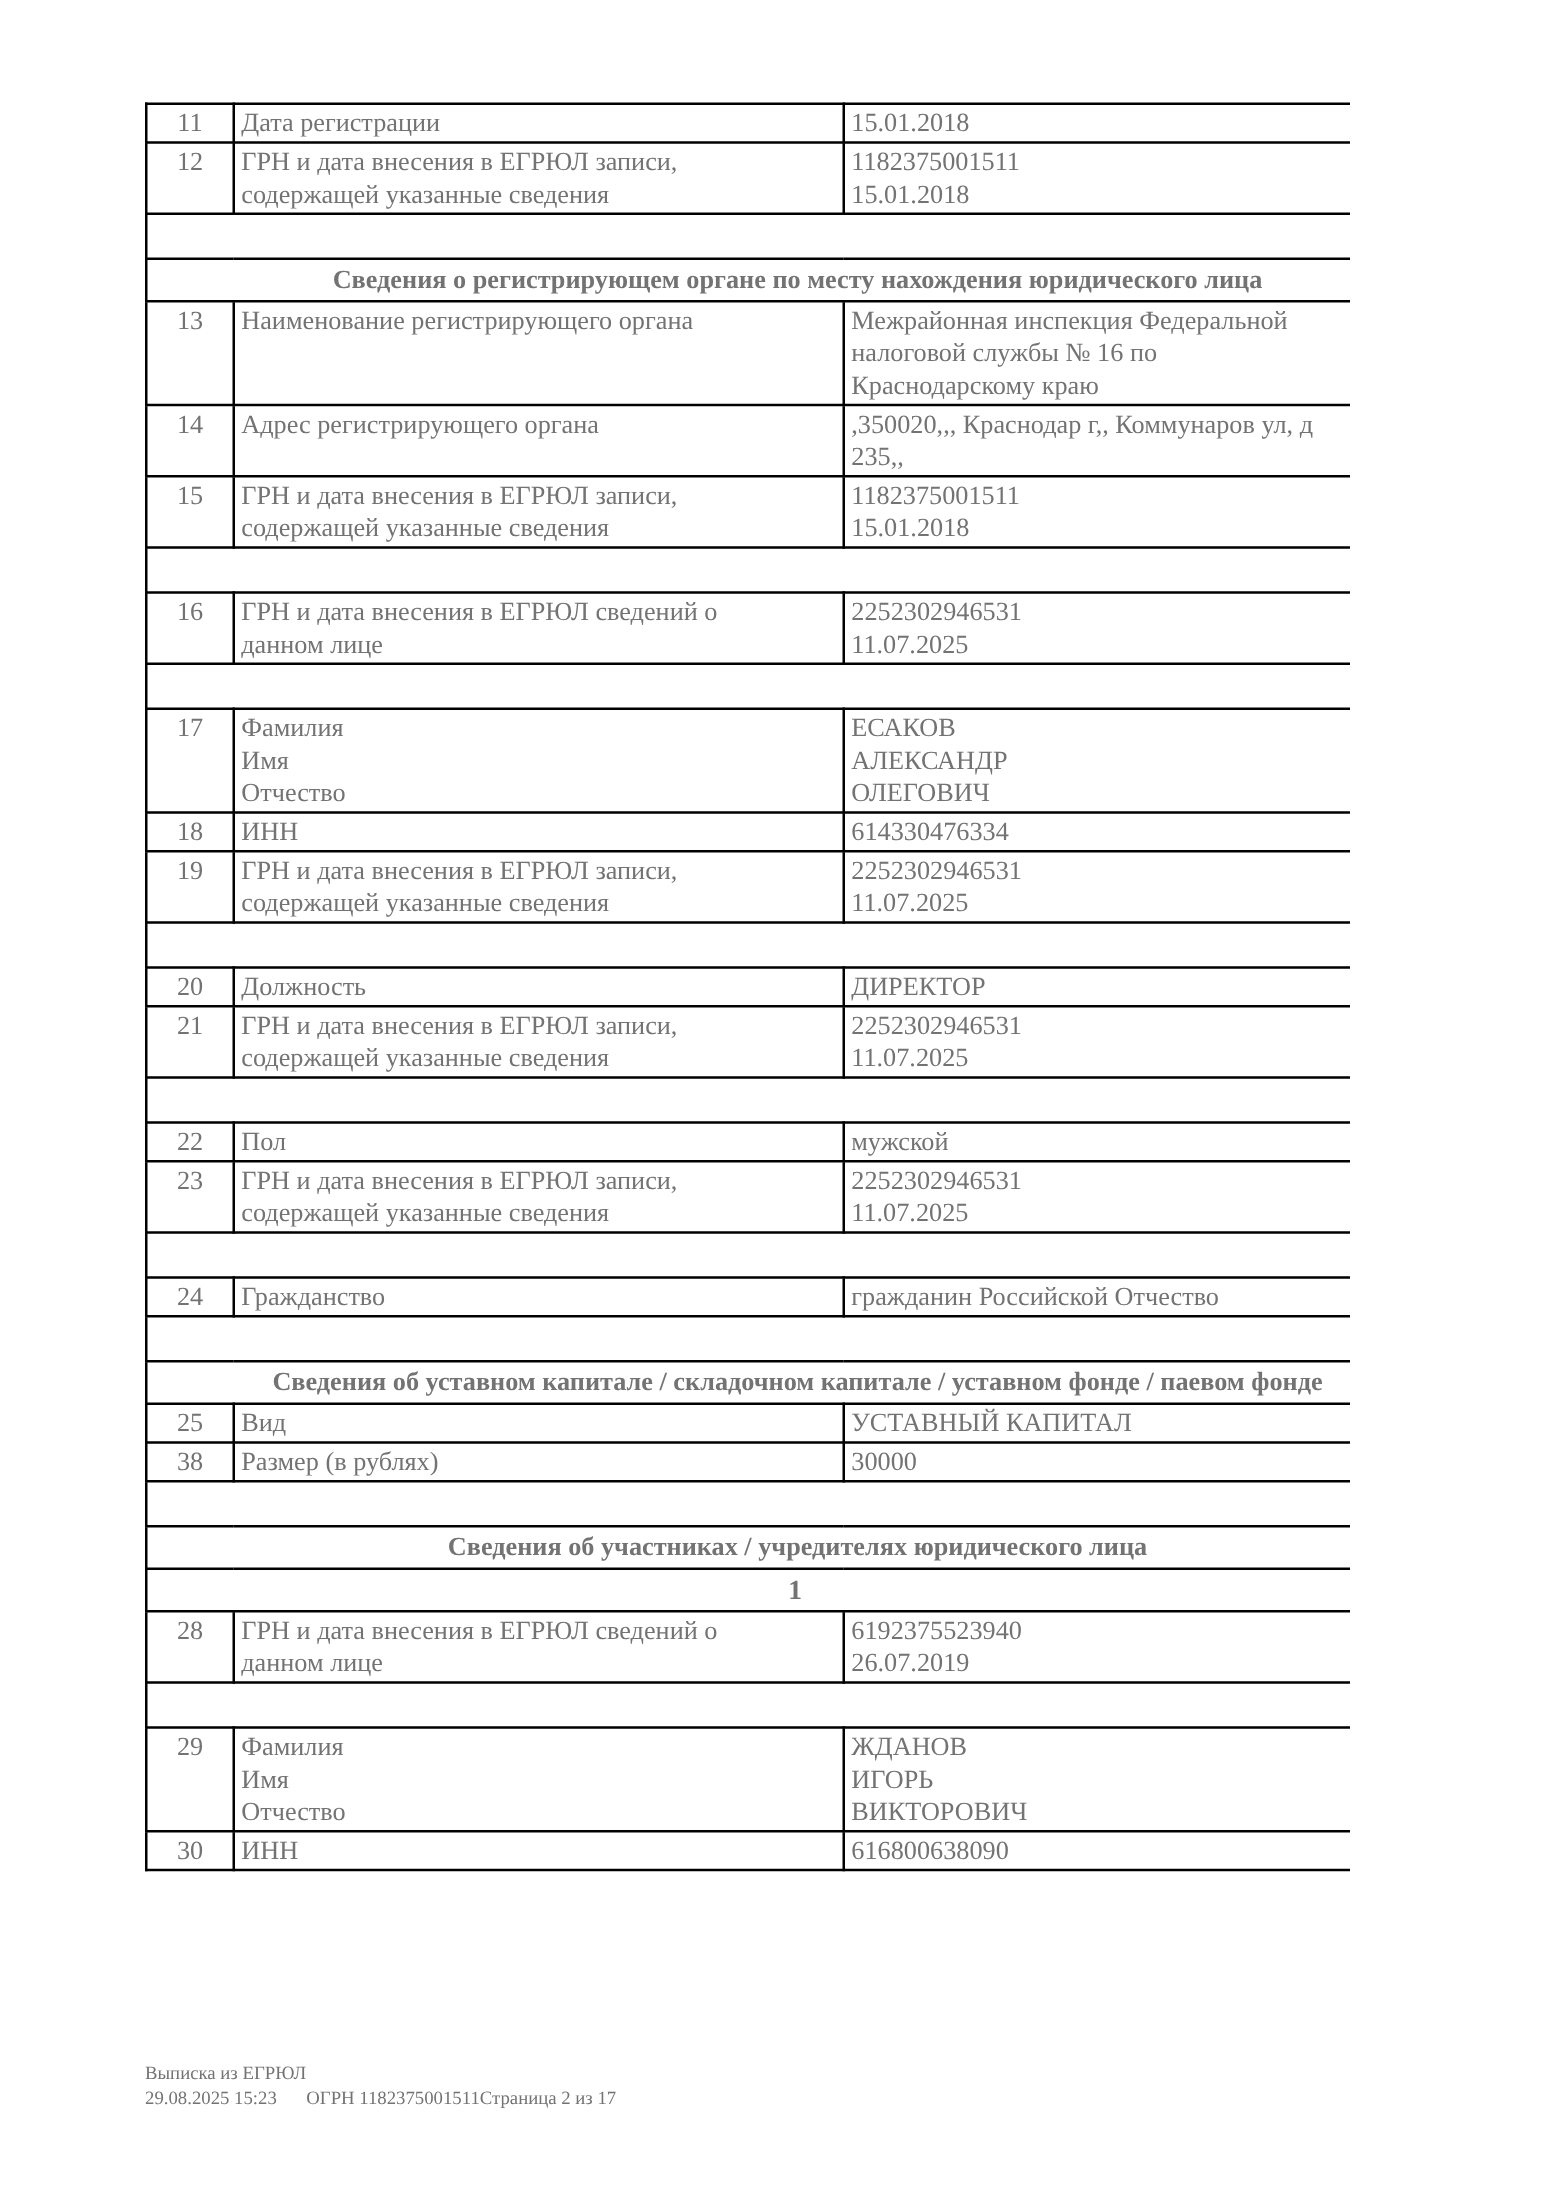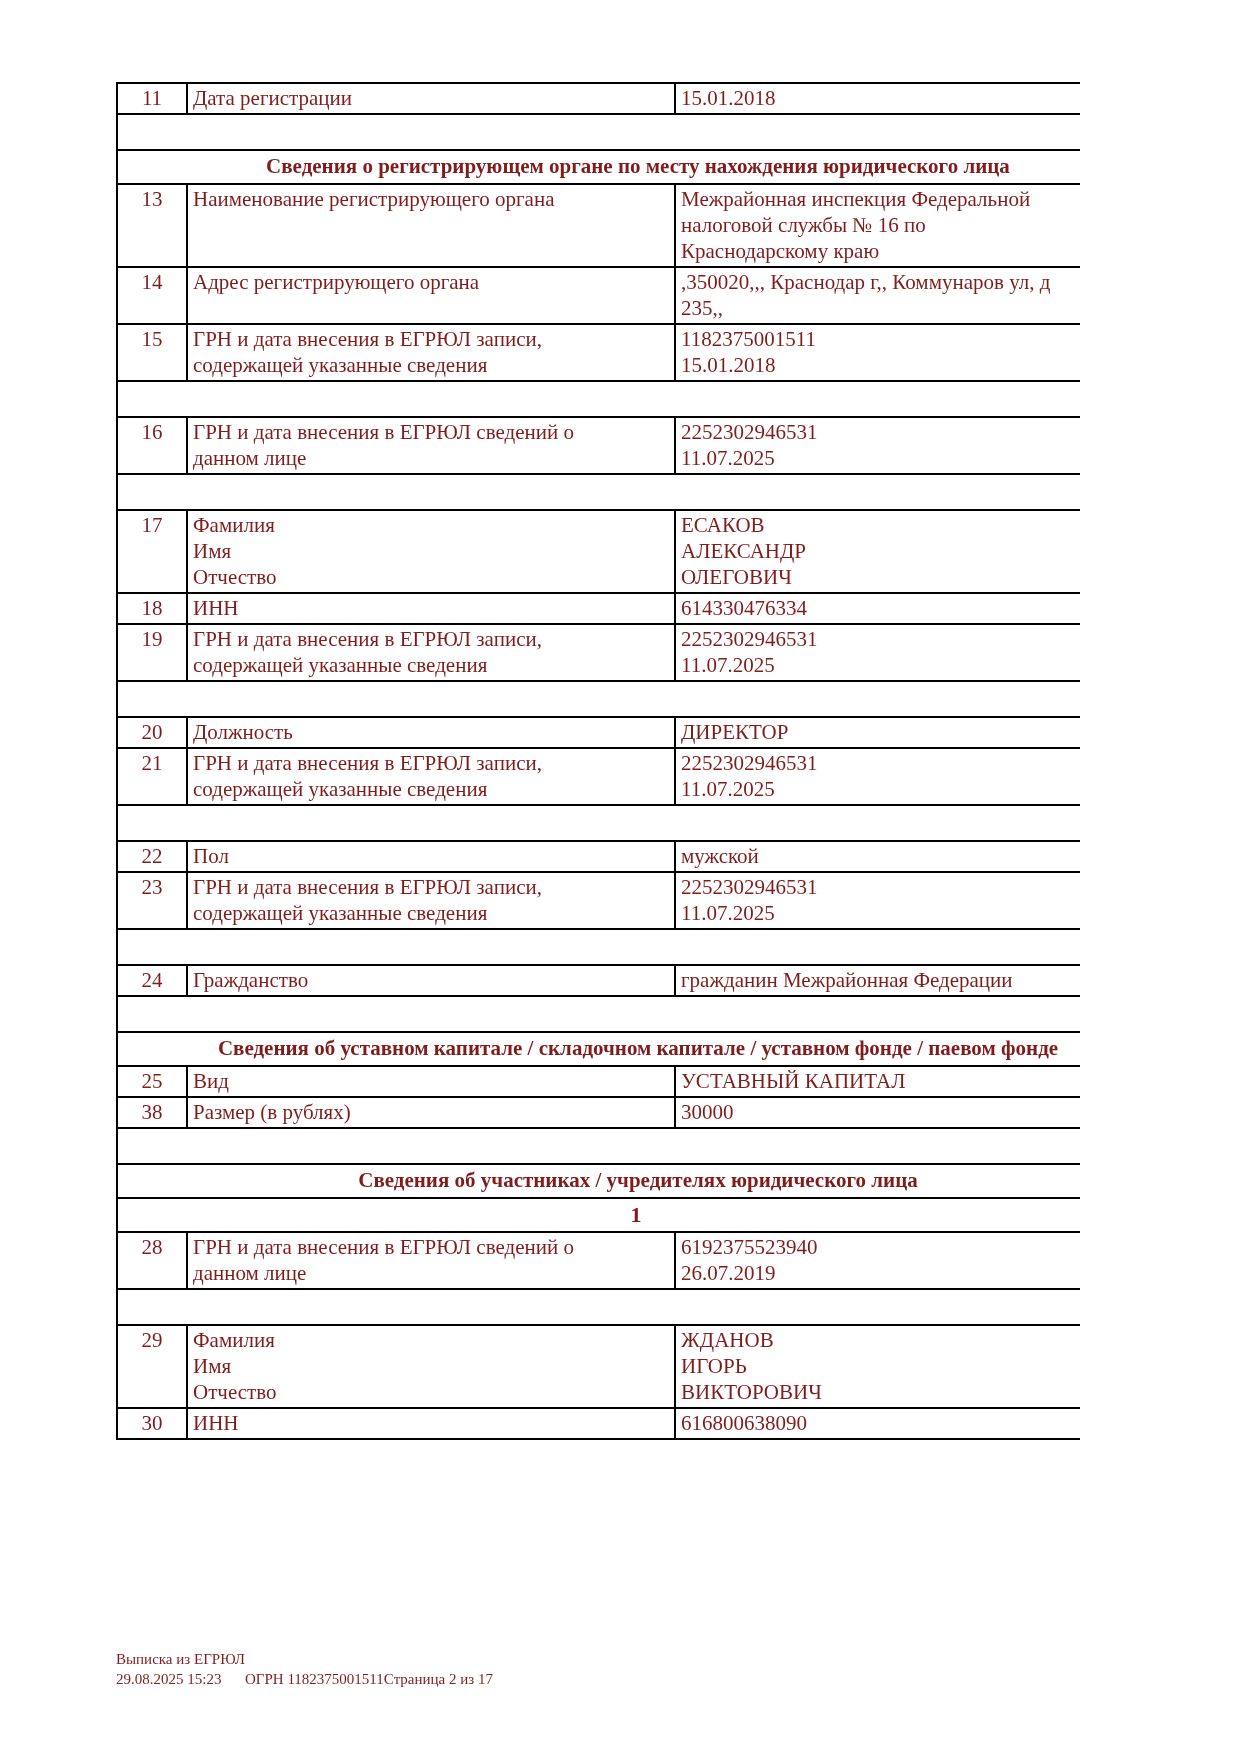--- a/index.html
+++ b/index.html
@@ -5,21 +5,21 @@
   html, body {
     margin: 0;
     padding: 0;
     background: #ffffff;
   }
   .page {
     position: relative;
     width: 1080px;
     height: 1755px;
     background: #ffffff;
-    color: #7f1d1d;
+    color: #737373;
     font-family: "Liberation Serif", "DejaVu Serif", serif;
     overflow: hidden;
   }
   table.egrul-table {
     position: absolute;
     left: 116px;
     top: 82px;
     width: 1038px;
     border-collapse: collapse;
     table-layout: fixed;
@@ -89,20 +89,31 @@
     <tbody id="table-body">
         <tr class="row-data">
           <td class="cell num-cell">11</td>
           <td class="cell label-cell">
             <div class="line">Дата регистрации</div>
           </td>
           <td class="cell value-cell">
             <div class="line">15.01.2018</div>
           </td>
         </tr>
+        <tr class="row-data">
+          <td class="cell num-cell">12</td>
+          <td class="cell label-cell">
+            <div class="line">ГРН и дата внесения в ЕГРЮЛ записи,</div>
+            <div class="line">содержащей указанные сведения</div>
+          </td>
+          <td class="cell value-cell">
+            <div class="line">1182375001511</div>
+            <div class="line">15.01.2018</div>
+          </td>
+        </tr>
         <tr class="row-spacer">
           <td class="spacer-cell" colspan="3"></td>
         </tr>
         <tr class="row-section">
           <td class="section-cell" colspan="3">Сведения о регистрирующем органе по месту нахождения юридического лица</td>
         </tr>
         <tr class="row-data">
           <td class="cell num-cell">13</td>
           <td class="cell label-cell">
             <div class="line">Наименование регистрирующего органа</div>
@@ -232,21 +243,21 @@
         </tr>
         <tr class="row-spacer">
           <td class="spacer-cell" colspan="3"></td>
         </tr>
         <tr class="row-data">
           <td class="cell num-cell">24</td>
           <td class="cell label-cell">
             <div class="line">Гражданство</div>
           </td>
           <td class="cell value-cell">
-            <div class="line">гражданин Межрайонная Федерации</div>
+            <div class="line">гражданин Российской Отчество</div>
           </td>
         </tr>
         <tr class="row-spacer">
           <td class="spacer-cell" colspan="3"></td>
         </tr>
         <tr class="row-section">
           <td class="section-cell" colspan="3">Сведения об уставном капитале / складочном капитале / уставном фонде / паевом фонде</td>
         </tr>
         <tr class="row-data">
           <td class="cell num-cell">25</td>

